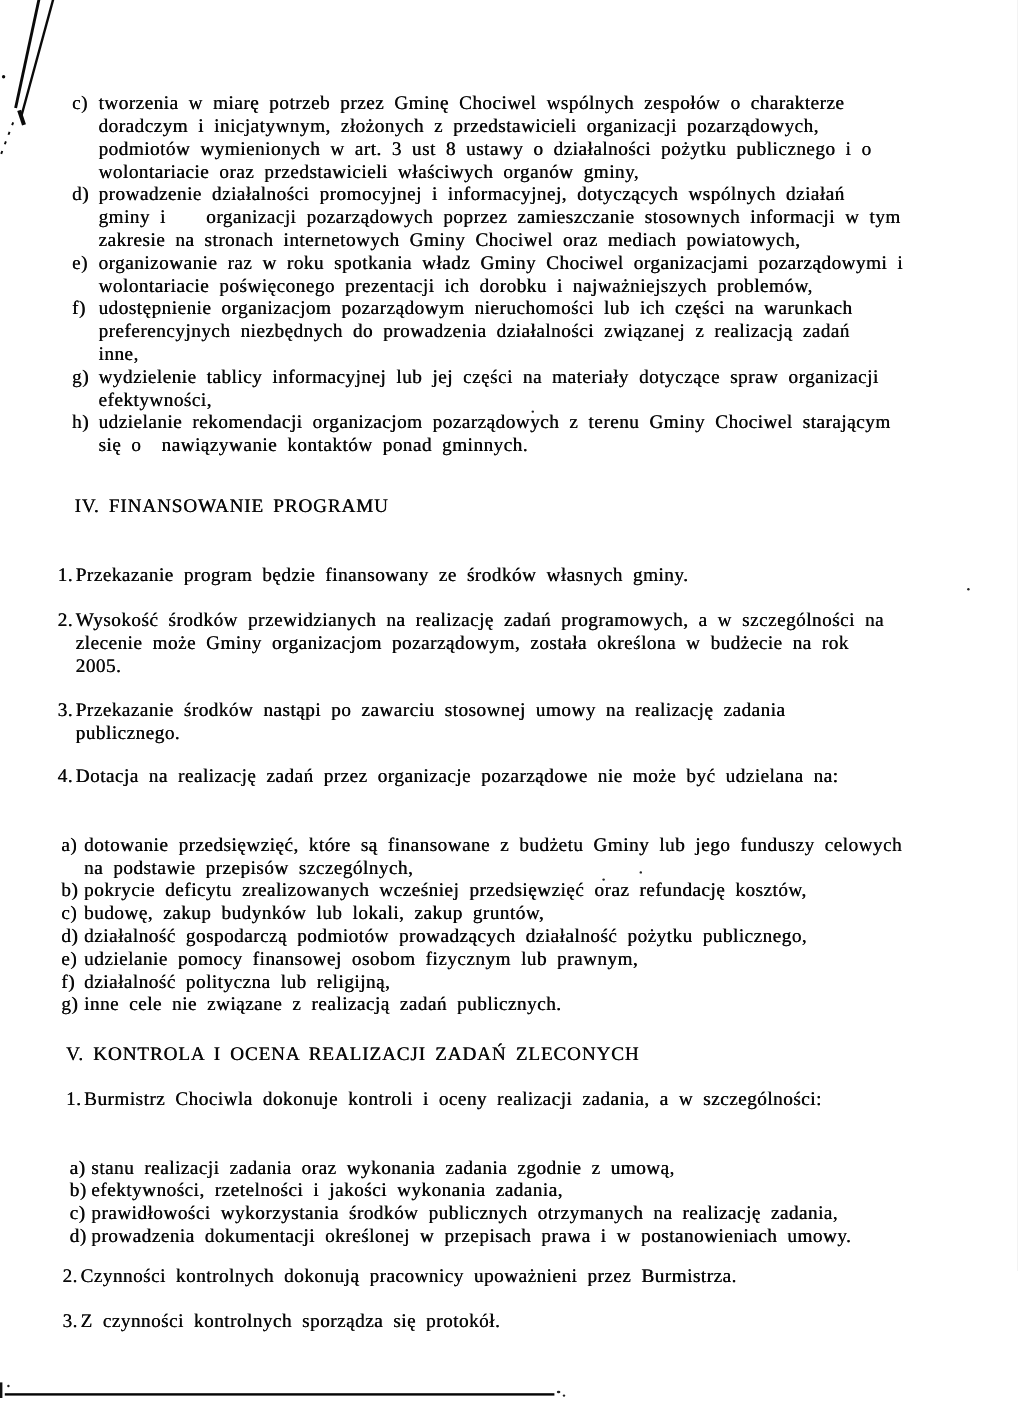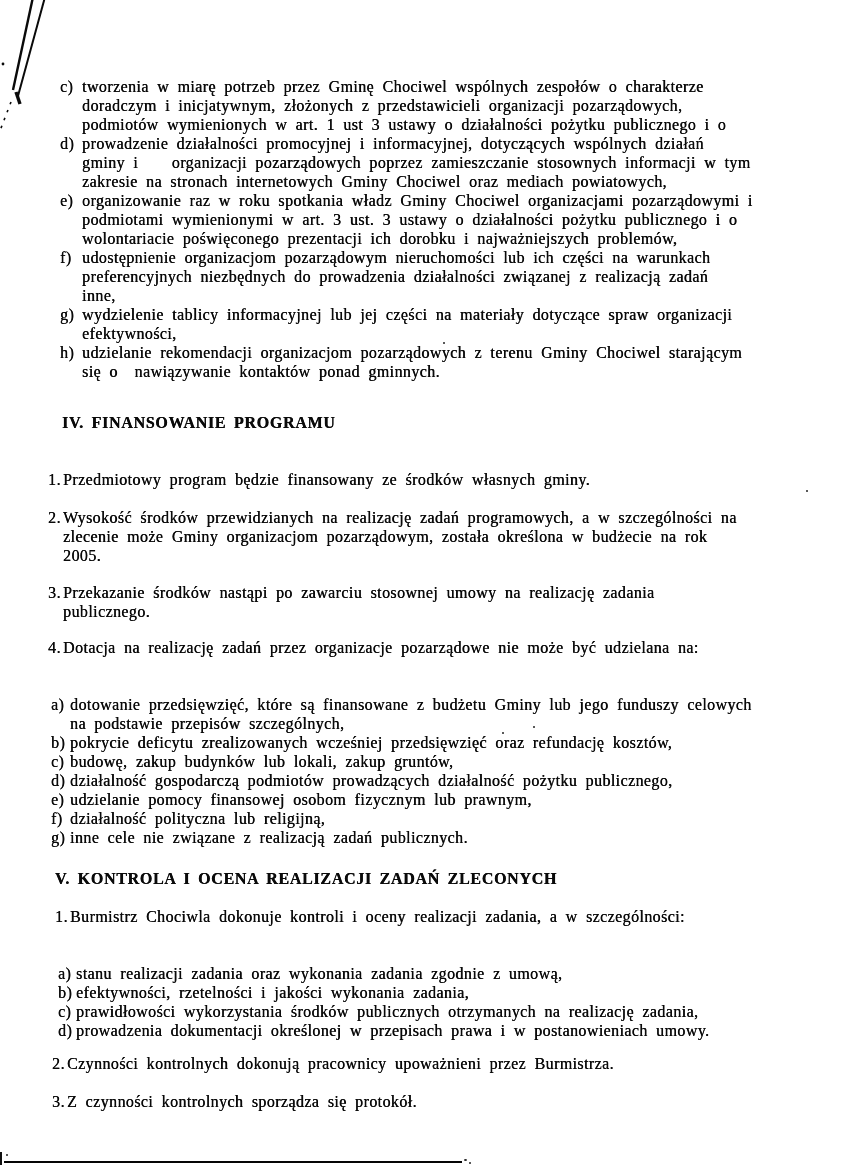--- a/index.html
+++ b/index.html
@@ -8,21 +8,21 @@
     font-family:"Liberation Serif",serif;color:#0a0a0a;overflow:hidden;
     text-shadow:0.3px 0 0 currentColor;
   }
   .content{position:absolute;top:77px;left:60px;width:745px;}
   .item{display:flex;align-items:flex-start;font-size:16px;line-height:19px;
         letter-spacing:0.4px;word-spacing:4px;}
   .m{flex:none;}
   .mw22{width:22px;} .mw15{width:15px;} .mw19{width:19px;} .mw18{width:18px;}
   .ls{flex:1;min-width:0;}
   .tl{white-space:pre;}
-  .heading{font-weight:bold;font-size:16px;line-height:19px;letter-spacing:0.7px;word-spacing:3px;}
+  .heading{font-weight:normal;font-size:16px;line-height:19px;letter-spacing:0.7px;word-spacing:3px;}
   .rule{position:absolute;left:4px;top:1161px;width:458px;height:2px;background:#050505;}
   .speck{position:absolute;background:#222;border-radius:50%;}
   .pen{position:absolute;left:0;top:0;}
   .bracket{position:absolute;left:0;top:1152px;width:2px;height:13px;background:#111;}
 </style>
 </head>
 <body>
 
 <div class="page">
 
@@ -34,36 +34,36 @@
     <circle cx="3" cy="64" r="1.4" fill="#0a0a0a"></circle>
   </svg>
 
   <div class="content">
 
     <div class="item">
       <span class="m mw22">c)</span>
       <div class="ls">
         <div class="tl">tworzenia w miarę potrzeb przez Gminę Chociwel wspólnych zespołów o charakterze</div>
         <div class="tl">doradczym i inicjatywnym, złożonych z przedstawicieli organizacji pozarządowych,</div>
-        <div class="tl">podmiotów wymienionych w art. 1 ust 3 ustawy o działalności pożytku publicznego i o</div>
+        <div class="tl">podmiotów wymienionych w art. 3 ust 8 ustawy o działalności pożytku publicznego i o</div>
+        <div class="tl">wolontariacie oraz przedstawicieli właściwych organów gminy,</div>
       </div>
     </div>
     <div class="item">
       <span class="m mw22">d)</span>
       <div class="ls">
         <div class="tl">prowadzenie działalności promocyjnej i informacyjnej, dotyczących wspólnych działań</div>
         <div class="tl">gminy i    organizacji pozarządowych poprzez zamieszczanie stosownych informacji w tym</div>
         <div class="tl">zakresie na stronach internetowych Gminy Chociwel oraz mediach powiatowych,</div>
       </div>
     </div>
     <div class="item">
       <span class="m mw22">e)</span>
       <div class="ls">
         <div class="tl">organizowanie raz w roku spotkania władz Gminy Chociwel organizacjami pozarządowymi i</div>
-        <div class="tl">podmiotami wymienionymi w art. 3 ust. 3 ustawy o działalności pożytku publicznego i o</div>
         <div class="tl">wolontariacie poświęconego prezentacji ich dorobku i najważniejszych problemów,</div>
       </div>
     </div>
     <div class="item">
       <span class="m mw22">f)</span>
       <div class="ls">
         <div class="tl">udostępnienie organizacjom pozarządowym nieruchomości lub ich części na warunkach</div>
         <div class="tl">preferencyjnych niezbędnych do prowadzenia działalności związanej z realizacją zadań</div>
         <div class="tl">inne,</div>
       </div>
@@ -81,21 +81,21 @@
         <div class="tl">udzielanie rekomendacji organizacjom pozarządowych z terenu Gminy Chociwel starającym</div>
         <div class="tl">się o  nawiązywanie kontaktów ponad gminnych.</div>
       </div>
     </div>
 
     <div class="heading" style="margin-top:32px;margin-left:2px;">IV. FINANSOWANIE PROGRAMU</div>
 
     <div class="item" style="margin-top:38px;margin-left:-12px;">
       <span class="m mw15">1.</span>
       <div class="ls">
-          <div class="tl">Przedmiotowy program będzie finansowany ze środków własnych gminy.</div>
+          <div class="tl">Przekazanie program będzie finansowany ze środków własnych gminy.</div>
         </div>
     </div>
     <div class="item" style="margin-top:19px;margin-left:-12px;">
       <span class="m mw15">2.</span>
       <div class="ls">
         <div class="tl">Wysokość środków przewidzianych na realizację zadań programowych, a w szczególności na</div>
         <div class="tl">zlecenie może Gminy organizacjom pozarządowym, została określona w budżecie na rok</div>
         <div class="tl">2005.</div>
       </div>
     </div>

